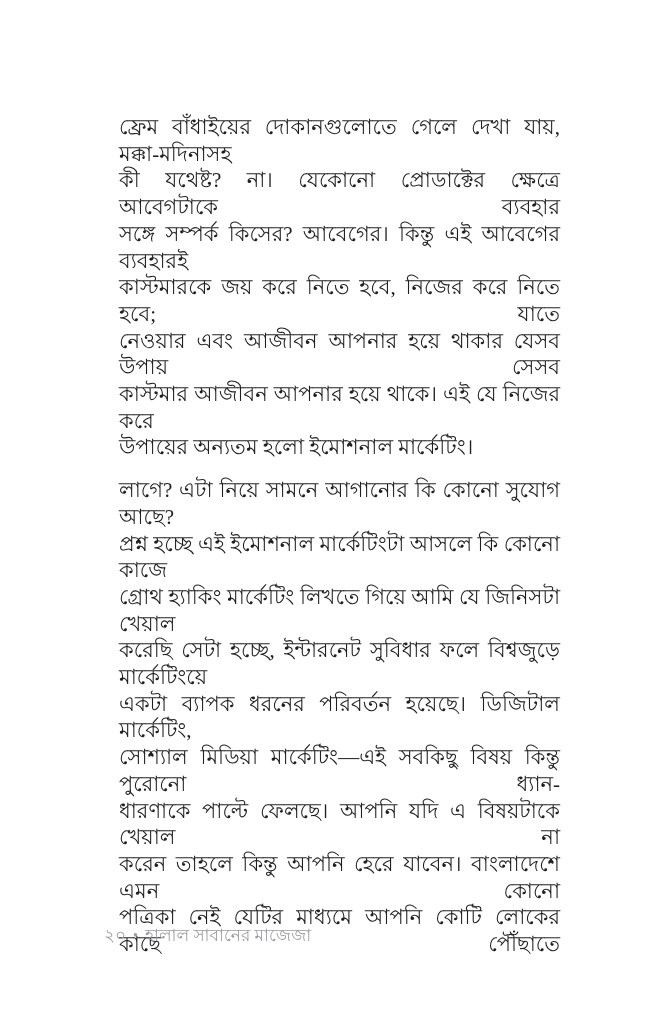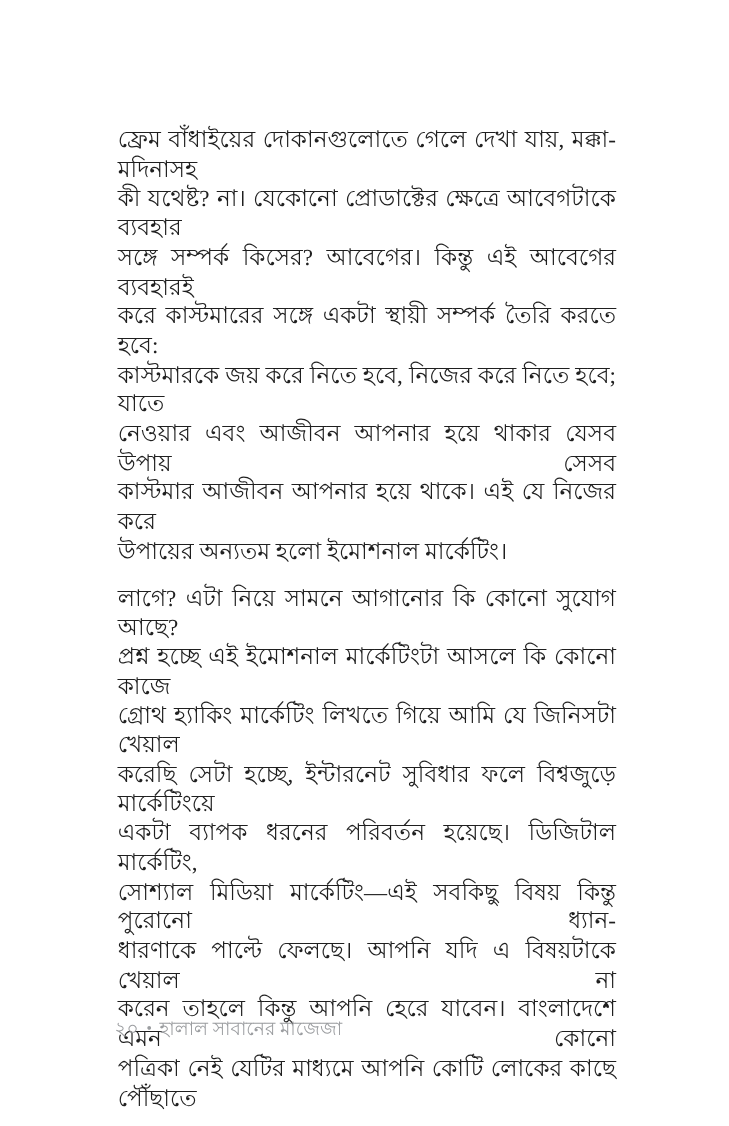--- a/index.html
+++ b/index.html
@@ -18,21 +18,21 @@
   .text-block {
     position: absolute;
     left: 103px;
     top: 114px;
     width: 457px;
     color: #1f1f1f;
     font-size: 21px;
     line-height: 26.7px;
   }
   .para {
-    margin: 0 0 16px 4px;
+    margin: 0 0 16px 16px;
     padding: 0;
   }
   .para .line {
     text-align: justify;
     text-align-last: justify;
     white-space: normal;
   }
   .para .line.last {
     text-align: right;
     text-align-last: left;
@@ -56,21 +56,20 @@
 </head>
 <body>
 
 <div class="page">
 
   <main class="text-block">
     <div class="para">
         <div class="line">ফ্রেম বাঁধাইয়ের দোকানগুলোতে গেলে দেখা যায়, মক্কা-মদিনাসহ</div>
         <div class="line">কী যথেষ্ট? না। যেকোনো প্রোডাক্টের ক্ষেত্রে আবেগটাকে ব্যবহার</div>
         <div class="line">সঙ্গে সম্পর্ক কিসের? আবেগের। কিন্তু এই আবেগের ব্যবহারই</div>
-        <div class="line">করে কাস্টমারের সঙ্গে একটা স্থায়ী সম্পর্ক তৈরি করতে হবে:</div>
         <div class="line">কাস্টমারকে জয় করে নিতে হবে, নিজের করে নিতে হবে; যাতে</div>
         <div class="line">নেওয়ার এবং আজীবন আপনার হয়ে থাকার যেসব উপায় সেসব</div>
         <div class="line">কাস্টমার আজীবন আপনার হয়ে থাকে। এই যে নিজের করে</div>
         <div class="line last">উপায়ের অন্যতম হলো ইমোশনাল মার্কেটিং।</div>
       </div>
     <div class="para">
         <div class="line">লাগে? এটা নিয়ে সামনে আগানোর কি কোনো সুযোগ আছে?</div>
         <div class="line">প্রশ্ন হচ্ছে এই ইমোশনাল মার্কেটিংটা আসলে কি কোনো কাজে</div>
         <div class="line">গ্রোথ হ্যাকিং মার্কেটিং লিখতে গিয়ে আমি যে জিনিসটা খেয়াল</div>
         <div class="line">করেছি সেটা হচ্ছে, ইন্টারনেট সুবিধার ফলে বিশ্বজুড়ে মার্কেটিংয়ে</div>

